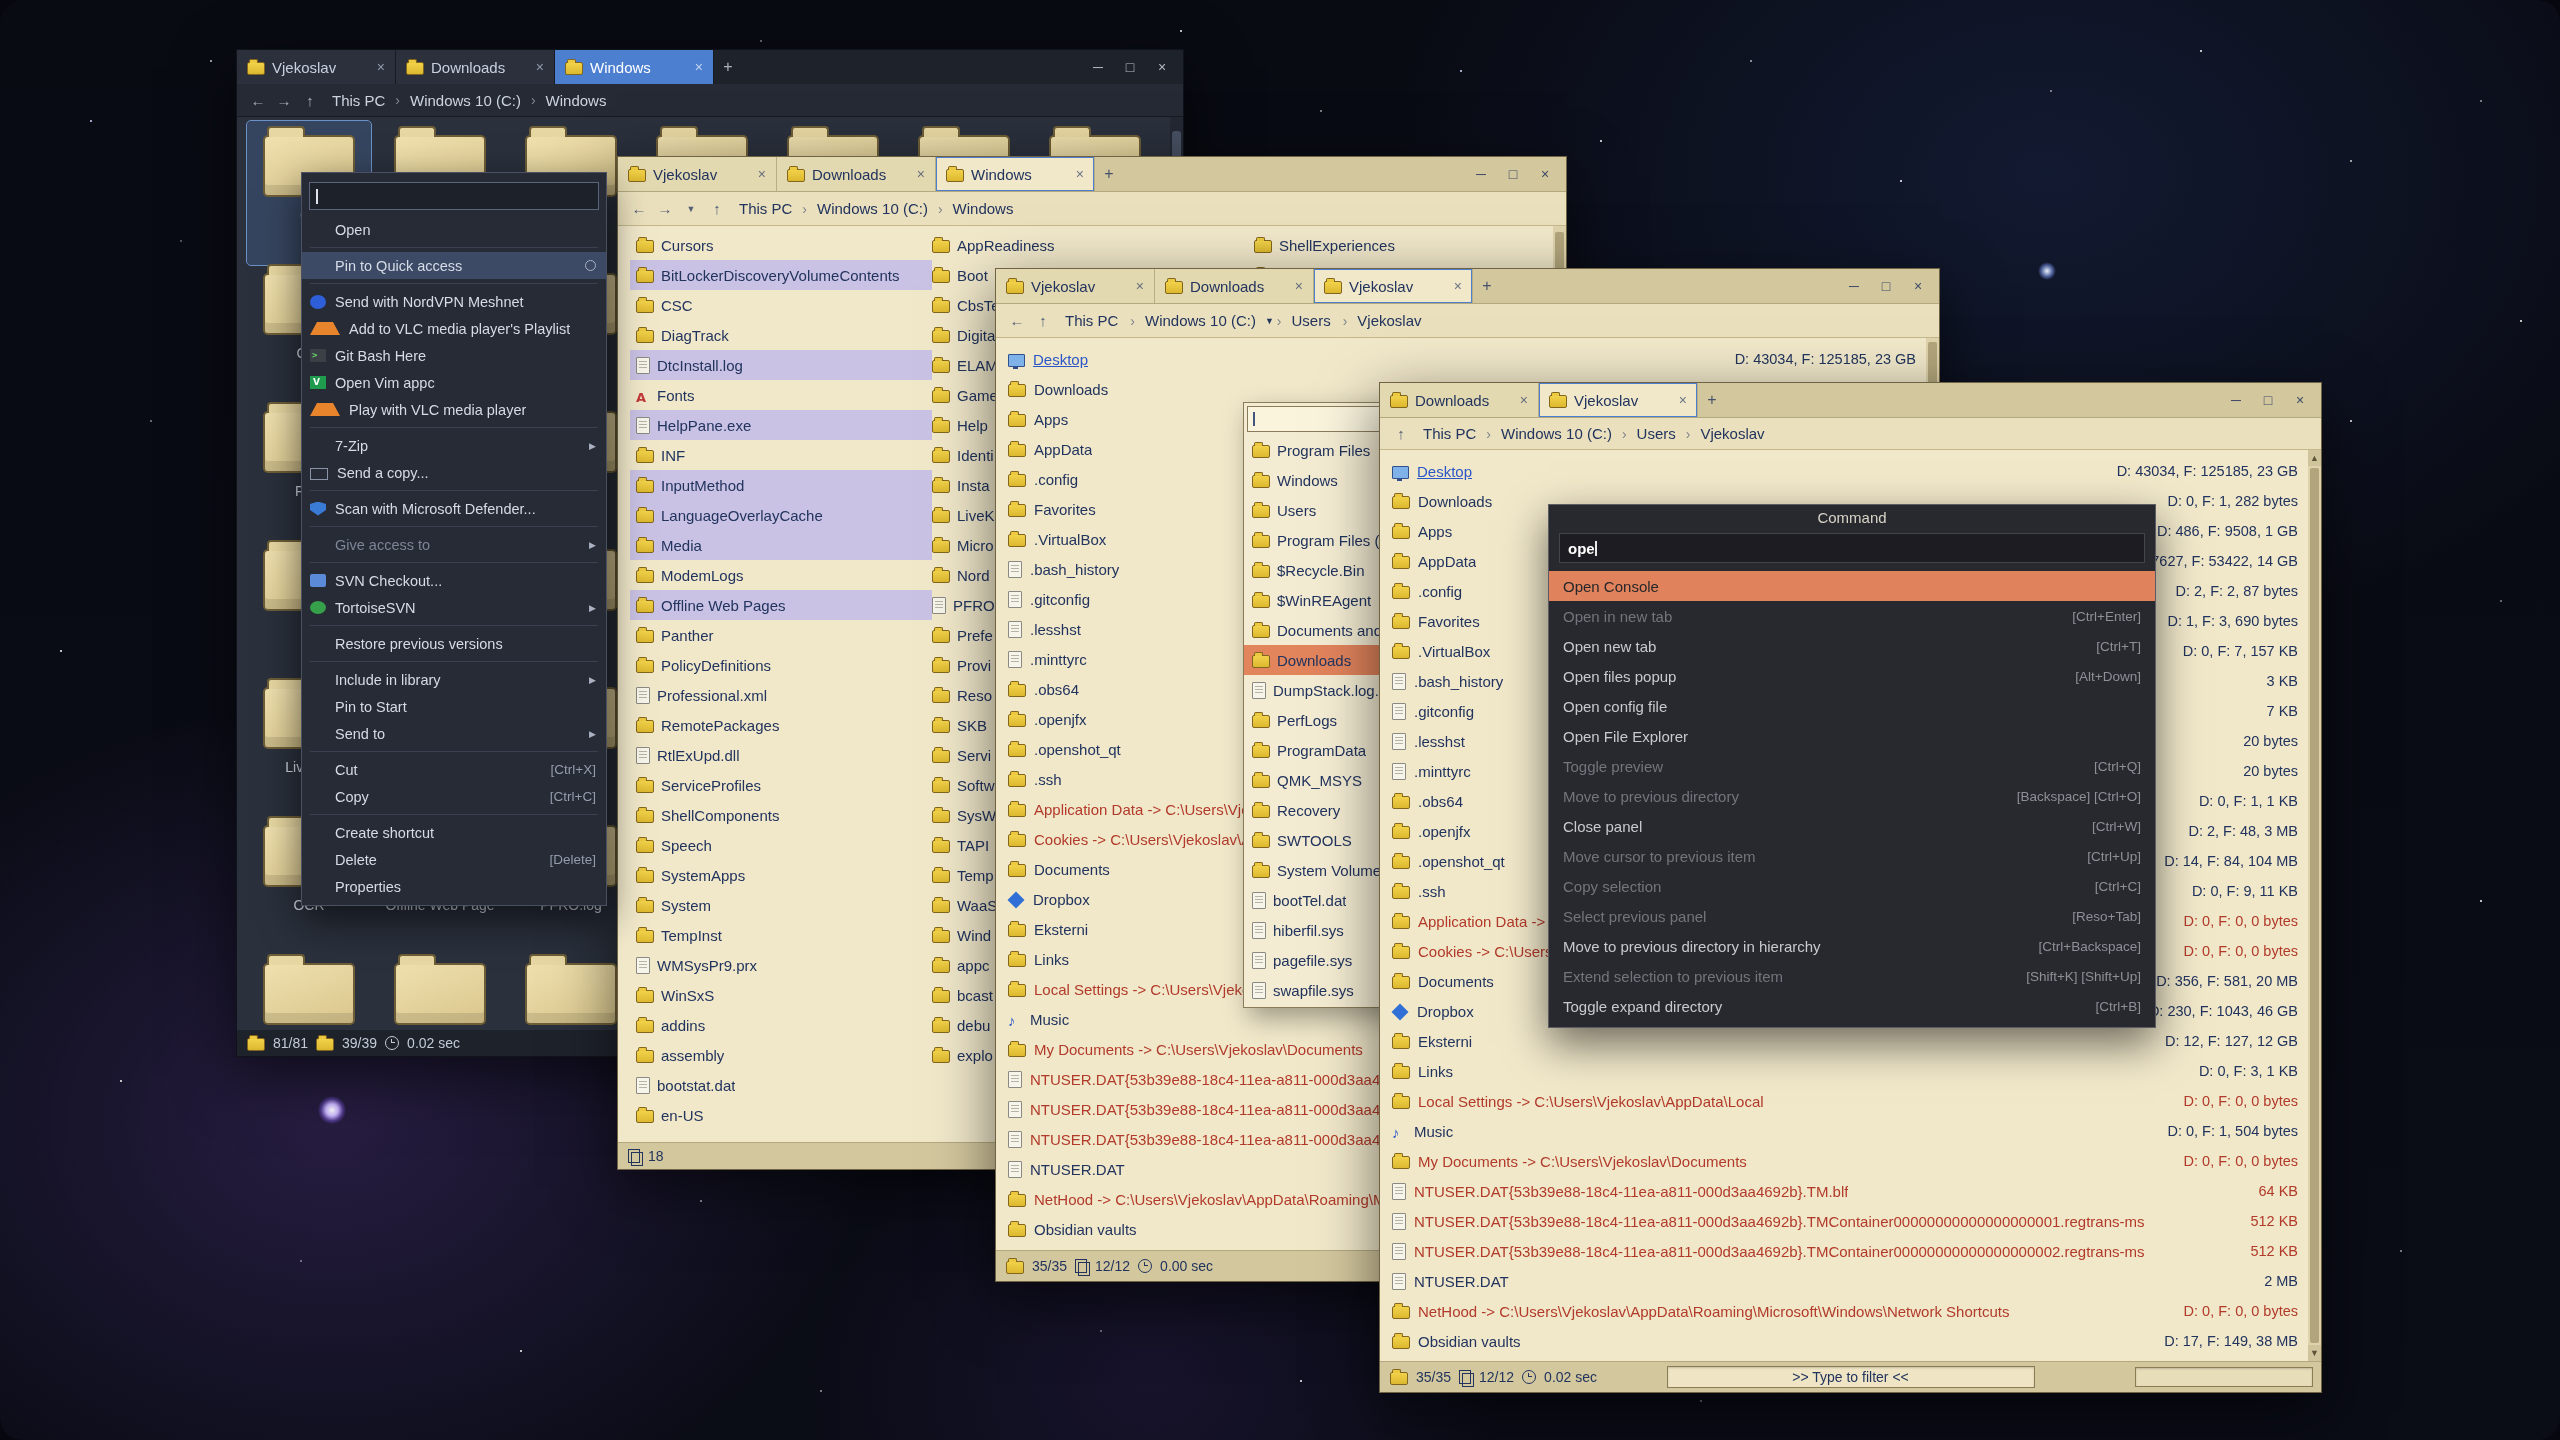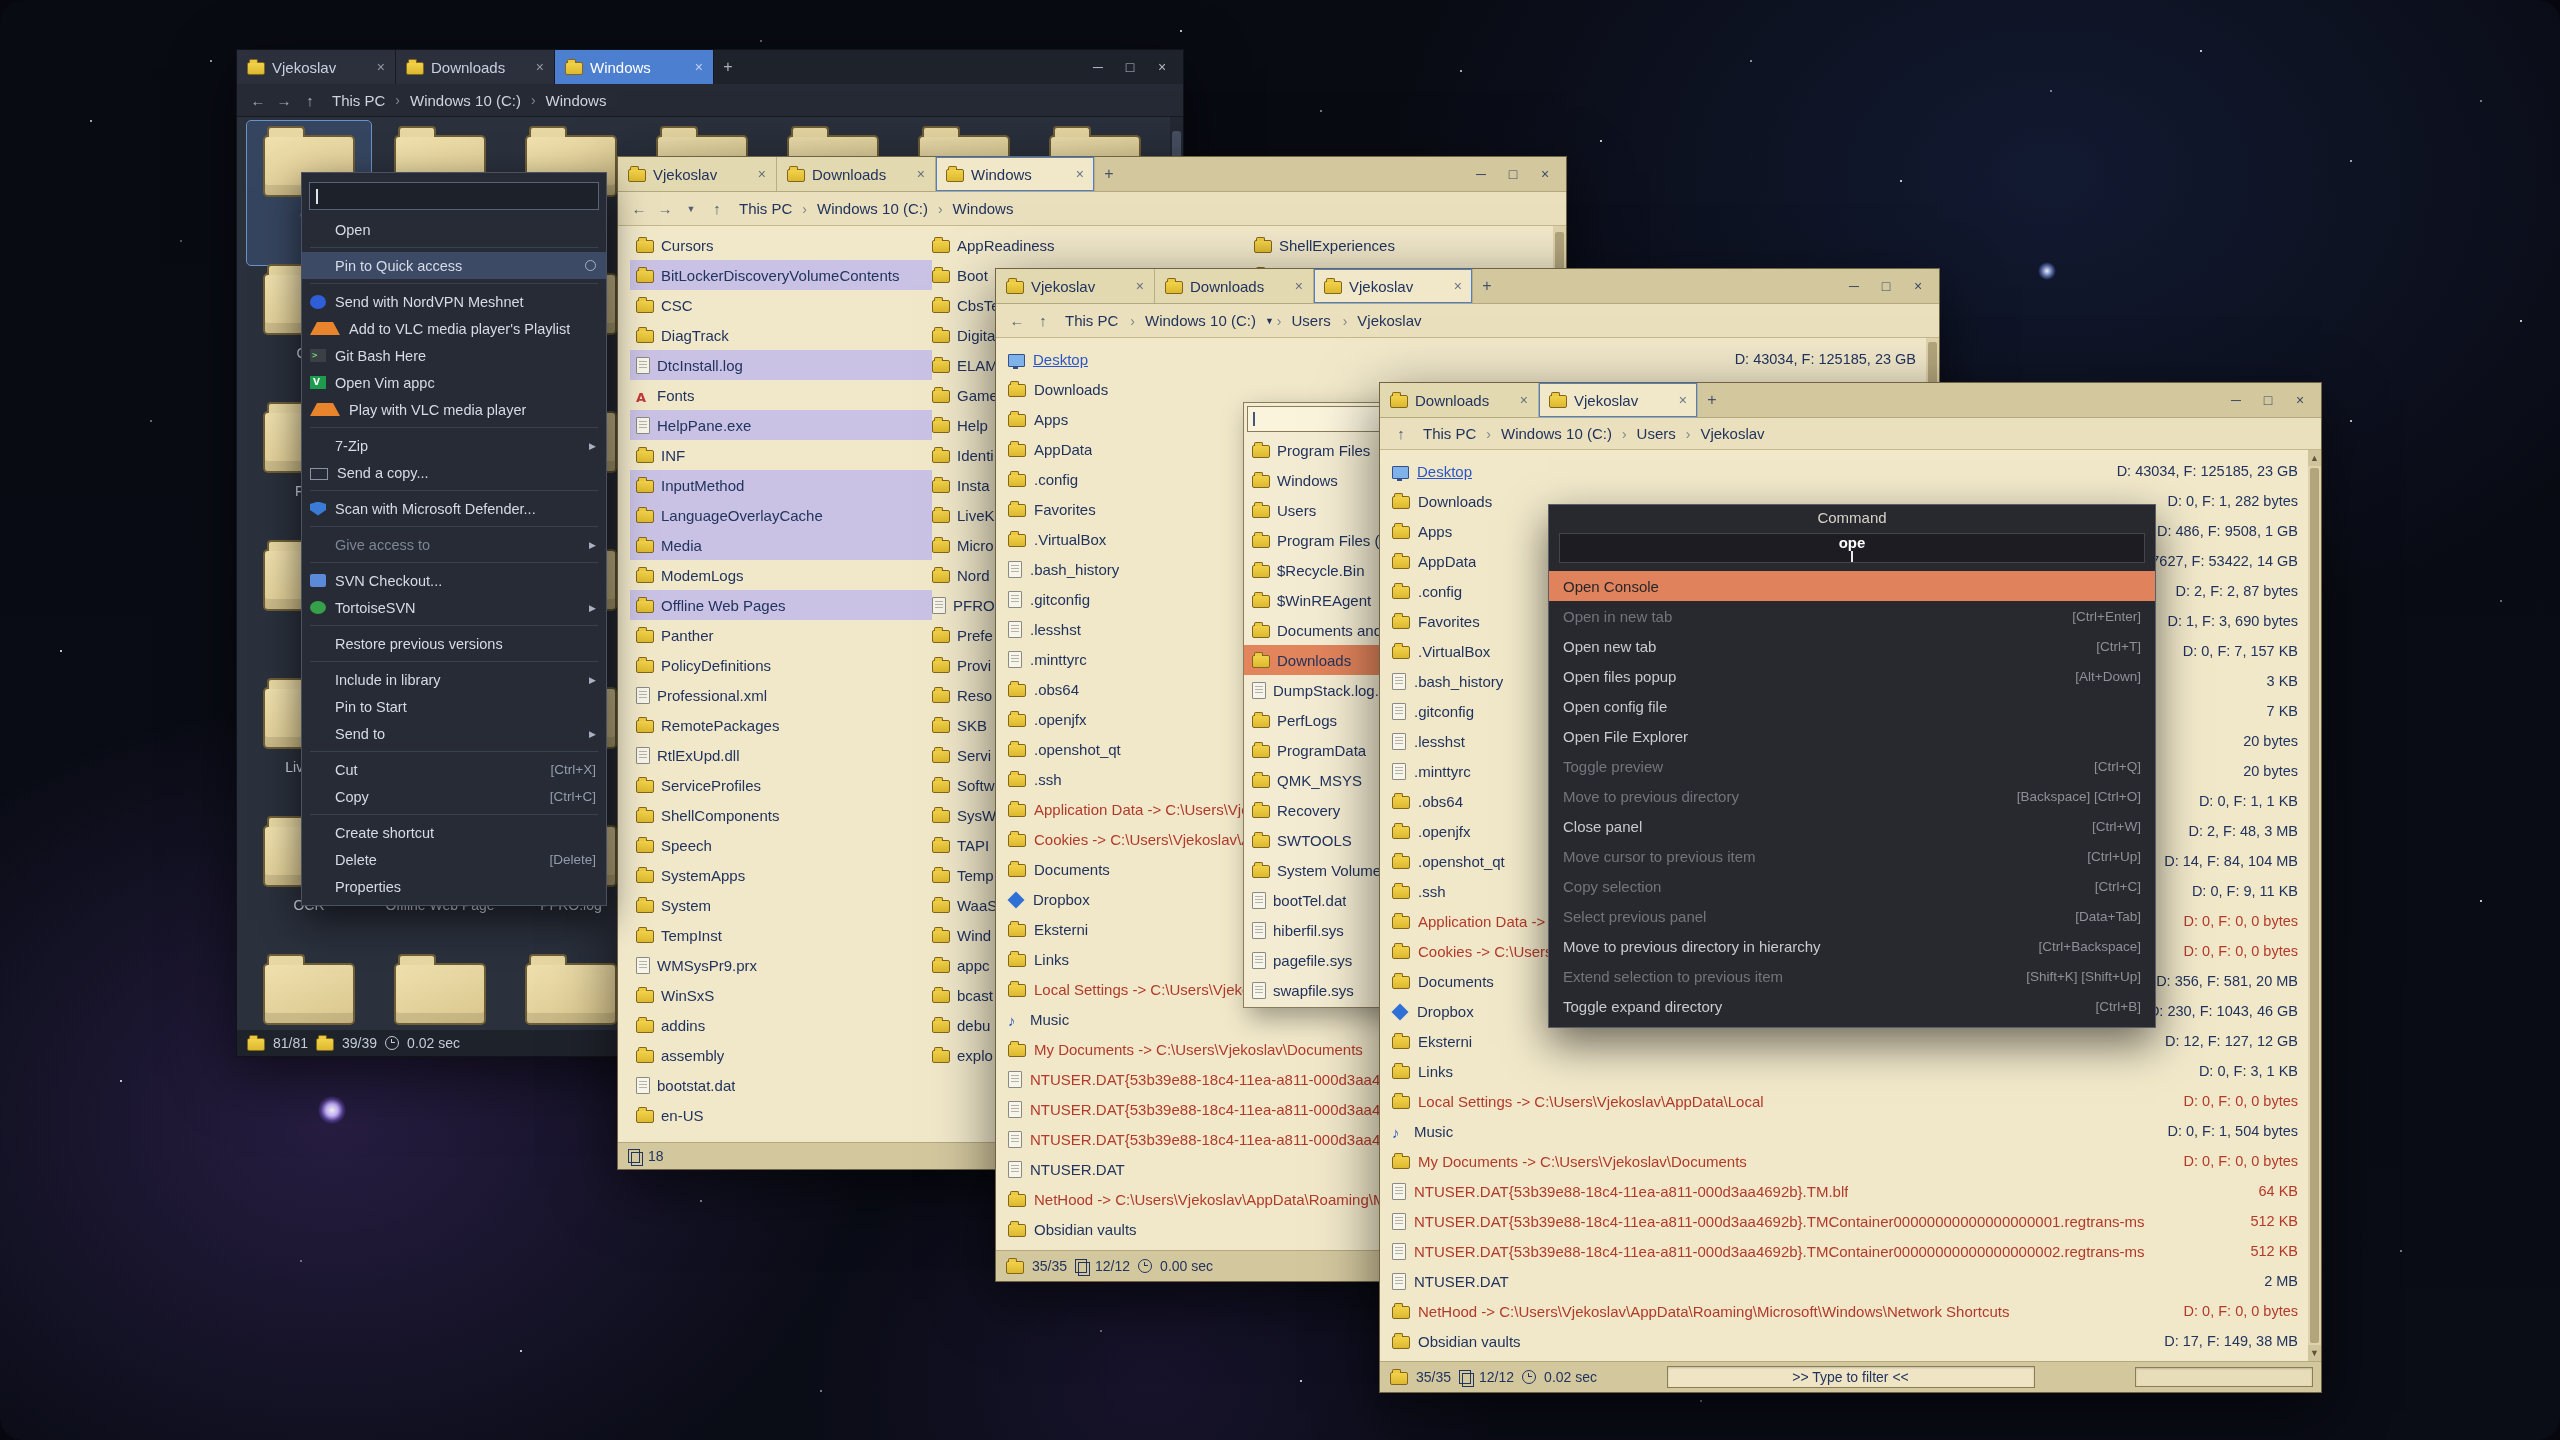--- a/index.html
+++ b/index.html
@@ -161,21 +161,21 @@
   .drop-input .caret{background:#44557e;height:14px;}
   .drow{display:flex;align-items:center;height:30px;gap:7px;padding:0 8px;font-size:15px;color:#22345e;}
   .drow .lname{white-space:nowrap;overflow:hidden;}
   .drow.selected{background:#e2845c;}
 
   
   .palette{position:absolute;left:168px;top:54px;width:606px;z-index:10;background:#28282f;border:1px solid #5c5c66;
     box-shadow:0 16px 40px rgba(0,0,0,.55);color:#c9c9ce;padding-bottom:6px;}
   .pal-title{height:26px;line-height:26px;text-align:center;font-size:15px;color:#d8d4c8;}
   .pal-input{height:28px;margin:2px 10px 8px 10px;background:#1c1c22;border:1px solid #44444d;display:flex;align-items:center;padding:0 8px;
-    color:#fff;font-size:15px;font-weight:bold;flex-direction:column;}
+    color:#fff;font-size:15px;font-weight:bold;}
   .pal-input .caret{background:#e8e8e8;}
   .prow{display:flex;align-items:center;height:30px;padding:0 14px;font-size:15px;}
   .prow .pkeys{margin-left:auto;color:#8f8f98;font-size:13.5px;padding-left:16px;white-space:nowrap;}
   .prow.dim .plabel{color:#74747c;}
   .prow.selected{background:#e0835c;color:#26262a;}
   .prow.selected .pkeys{color:#5a3a30;}
 
   
   .filterbox{position:absolute;left:50%;transform:translateX(-50%);width:366px;height:20px;line-height:20px;text-align:center;
     border:1px solid #8a7c54;background:#efe5c5;font-size:14px;box-shadow:inset 0 1px 2px rgba(0,0,0,.18);}
@@ -1529,21 +1529,21 @@
             <div class="prow dim">
               <span class="plabel">Move cursor to previous item</span>
               <span class="pkeys">[Ctrl+Up]</span>
             </div>
             <div class="prow dim">
               <span class="plabel">Copy selection</span>
               <span class="pkeys">[Ctrl+C]</span>
             </div>
             <div class="prow dim">
               <span class="plabel">Select previous panel</span>
-              <span class="pkeys">[Data+Tab]</span>
+              <span class="pkeys">[Reso+Tab]</span>
             </div>
             <div class="prow">
               <span class="plabel">Move to previous directory in hierarchy</span>
               <span class="pkeys">[Ctrl+Backspace]</span>
             </div>
             <div class="prow dim">
               <span class="plabel">Extend selection to previous item</span>
               <span class="pkeys">[Shift+K] [Shift+Up]</span>
             </div>
             <div class="prow">

